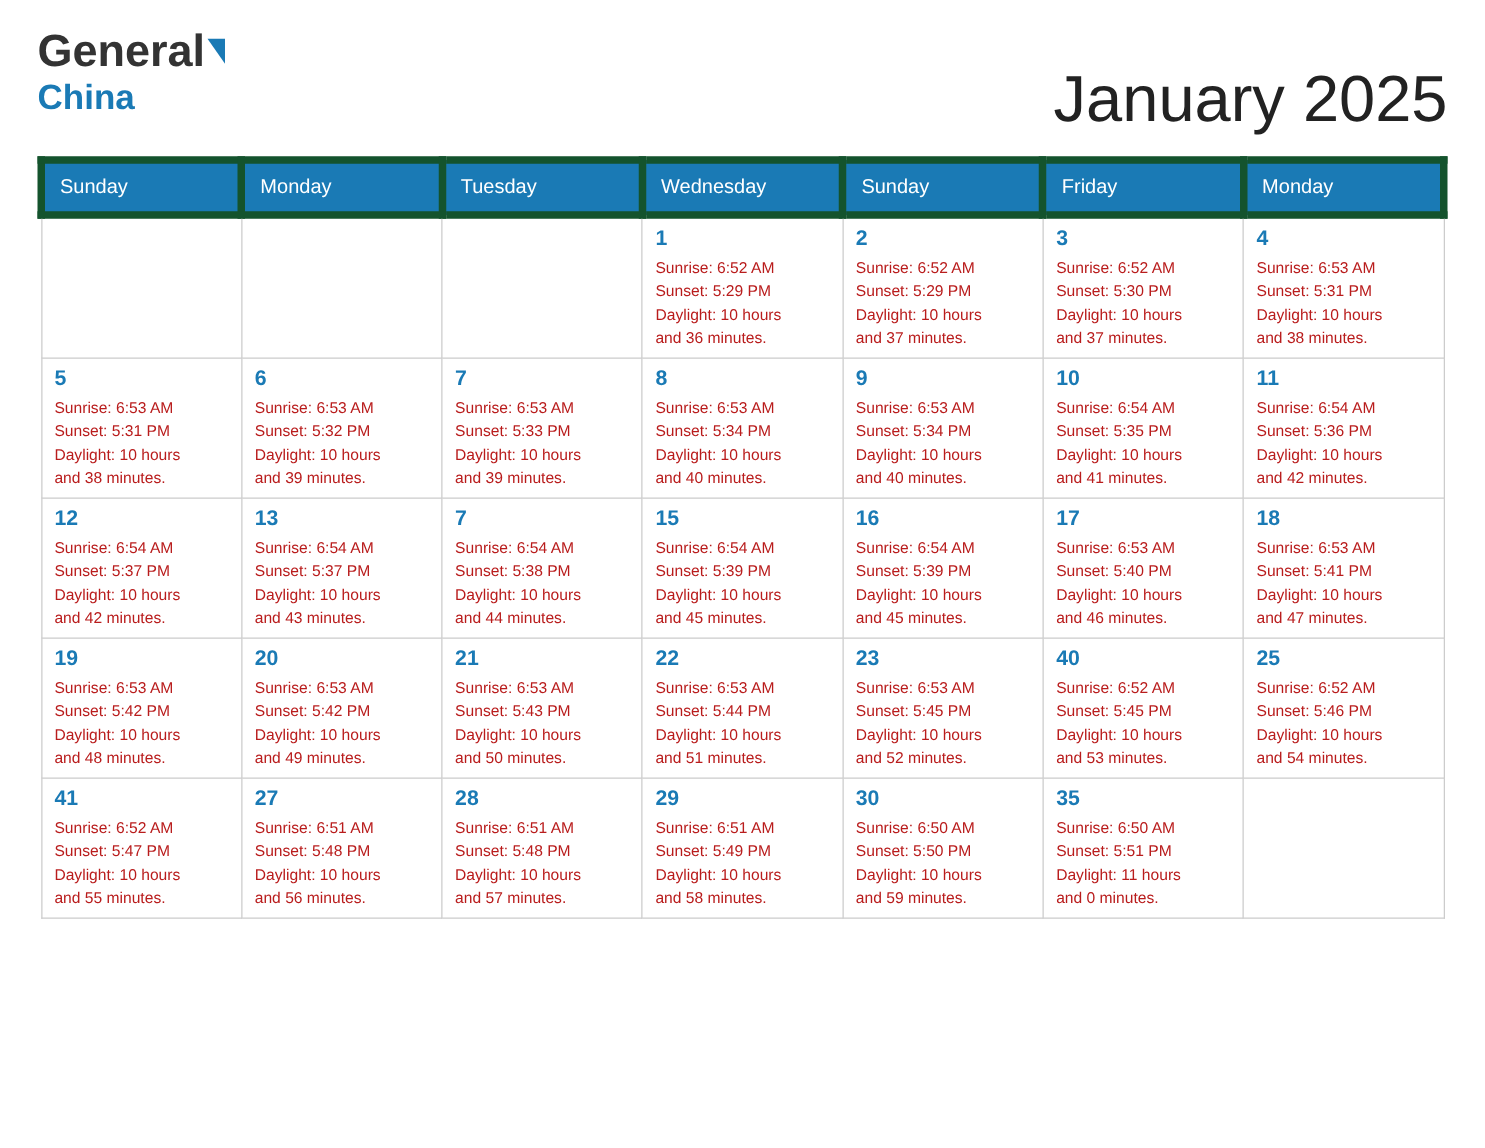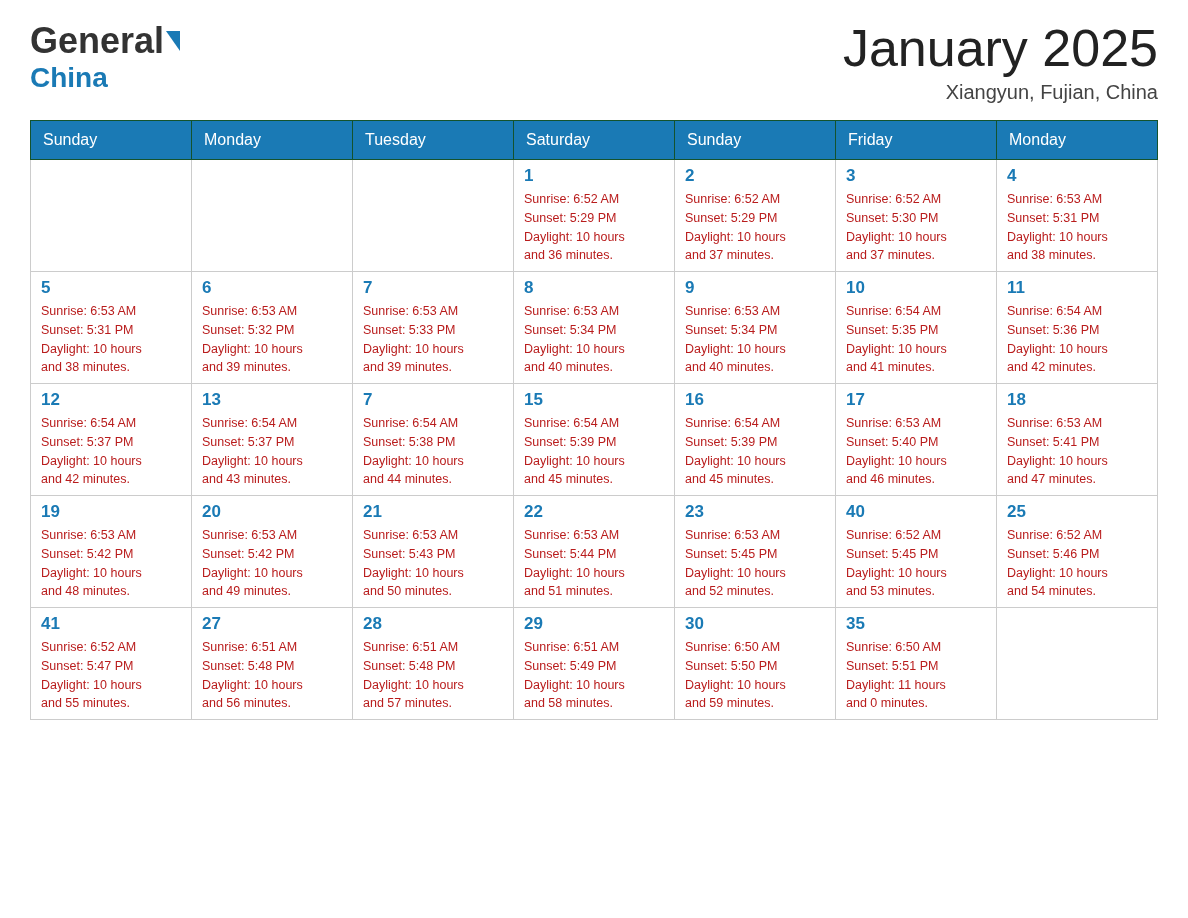--- a/index.html
+++ b/index.html
@@ -44,39 +44,40 @@
       font-weight: bold;
     }
     .title-block {
       text-align: right;
     }
     .month-title {
       font-size: 52px;
       font-weight: 300;
       color: #222;
       line-height: 1.1;
+      margin-top: 32px;
     }
     .location {
       font-size: 20px;
       color: #444;
       margin-top: 4px;
     }
     .calendar {
       width: 100%;
       border-collapse: collapse;
       border: 1px solid #ccc;
     }
     .calendar th {
       background-color: #1a7ab5;
       color: #fff;
       font-size: 16px;
       font-weight: normal;
       padding: 10px 12px;
       text-align: left;
-      border: 1px solid #14532d;
+      border: 6px solid #14532d;
     }
     .calendar td {
       vertical-align: top;
       border: 1px solid #ccc;
       padding: 6px 10px;
       width: 14.28%;
       min-height: 100px;
     }
     .day-num {
       font-size: 17px;
@@ -101,31 +102,30 @@
 <div class="header">
   <div class="logo">
     <div class="logo-text">
       <span class="logo-general">General</span>
       <span class="logo-triangle"></span>
     </div>
     <span class="logo-blue">China</span>
   </div>
   <div class="title-block">
     <div class="month-title">January 2025</div>
-    <div class="location">Xiangyun, Fujian, China</div>
   </div>
 </div>
 
 <table class="calendar">
   <thead>
     <tr>
     <th>Sunday</th>
         <th>Monday</th>
         <th>Tuesday</th>
-        <th>Saturday</th>
+        <th>Wednesday</th>
         <th>Sunday</th>
         <th>Friday</th>
         <th>Monday</th>
       </tr>
   </thead>
   <tbody id="calendar-body">
   <tr>
         <td class="empty-cell"></td>
         <td class="empty-cell"></td>
         <td class="empty-cell"></td>

